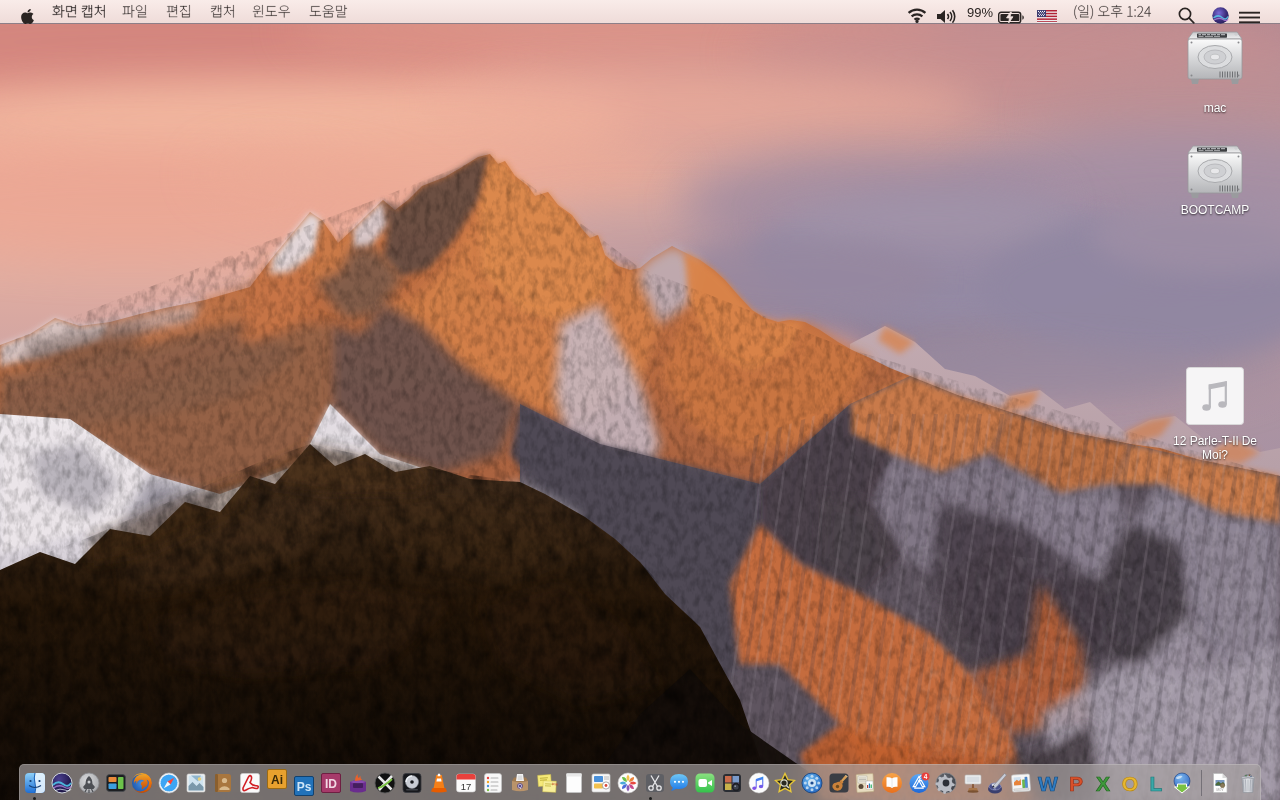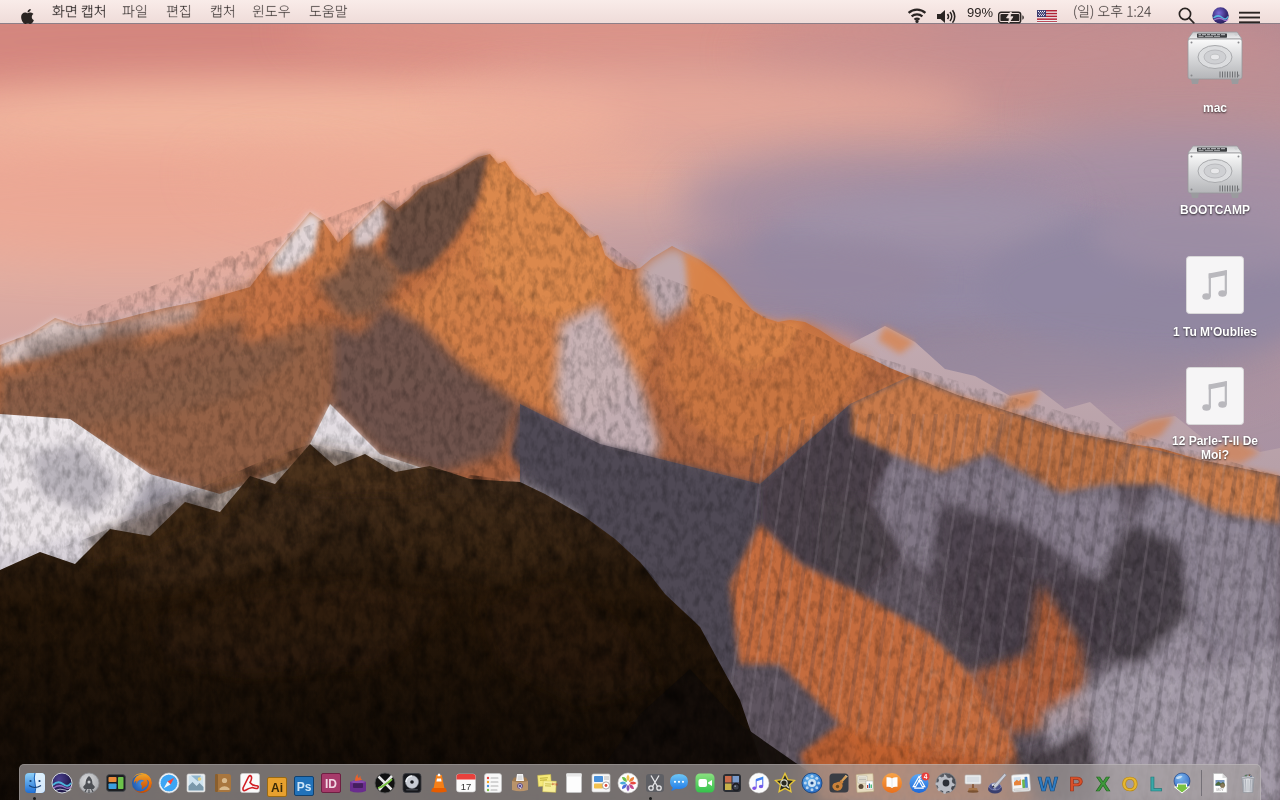--- a/index.html
+++ b/index.html
@@ -6,21 +6,21 @@
     font-family:"Liberation Sans", sans-serif;}
   #stage{position:relative;width:1280px;height:800px;overflow:hidden;}
   #wall{position:absolute;left:0;top:24px;width:1280px;height:776px;}
   
   #menubar{position:absolute;left:0;top:0;width:1280px;height:24px;
     background:linear-gradient(#f9ece9,#efdcd9);
     border-bottom:1px solid #8d7f88; box-sizing:border-box; z-index:30;text-align:center;}
   .mi{position:absolute;top:0;height:23px;line-height:23px;font-size:14px;color:#2a2422;white-space:nowrap;}
   
   .dicon{position:absolute;width:96px;text-align:center;z-index:20;}
-  .dlabel{margin-top:2px;font-size:12px;font-weight:bold;color:#fff;line-height:14px;
+  .dlabel{margin-top:2px;font-size:12px;font-weight:normal;color:#fff;line-height:14px;
     text-shadow:0 1px 2px rgba(0,0,0,.75);}
   
   #dock{position:absolute;left:19px;top:764px;width:1242px;height:36px;z-index:40;
     background:rgba(172,165,166,0.66);
     border-radius:5px 5px 0 0;
     border:1px solid rgba(255,255,255,0.18); border-bottom:none;
     -webkit-backdrop-filter:blur(18px); backdrop-filter:blur(18px);
     box-sizing:border-box;}
   .dk{position:absolute;top:7px;width:22px;height:22px;}
   .dot{position:absolute;top:32px;width:3px;height:3px;border-radius:50%;background:#1c1c1c;}
@@ -494,33 +494,20 @@
         </g>
 <circle cx="7.5" cy="12.5" r="1" fill="#87888b"></circle>
         <circle cx="54.5" cy="12.5" r="1" fill="#87888b"></circle>
         <circle cx="7.5" cy="45.5" r="1" fill="#87888b"></circle>
         <circle cx="54.5" cy="45.5" r="1" fill="#87888b"></circle>
 <polygon points="7,49 15,49 14,54 8,54" fill="#9a9b9e"></polygon>
 <polygon points="47,49 55,49 54,54 48,54" fill="#9a9b9e"></polygon>
 </svg>
   <div class="dlabel" style="margin-top:1px;">BOOTCAMP</div>
 </div>
-<div class="dicon" style="left:1167px;top:256px;">
-  <svg width="58" height="58" viewBox="0 0 58 58" style="display:block;margin:0 auto;">
-<rect x="0.5" y="0.5" width="57" height="57" rx="3" fill="#f6f5f6" stroke="#d8d7d8" stroke-width="1"></rect>
-<g fill="#b9b8bd">
-<ellipse cx="20.5" cy="40.5" rx="4.2" ry="3.2"></ellipse>
-<ellipse cx="36.5" cy="37.5" rx="4.2" ry="3.2"></ellipse>
-<rect x="22.7" y="17.5" width="2.2" height="23"></rect>
-<rect x="38.7" y="14.5" width="2.2" height="23"></rect>
-<path d="M22.7 17.5 l18.2 -3.4 v5 l-18.2 3.4z"></path>
-</g>
-</svg>
-  <div class="dlabel" style="margin-top:11px;">1 Tu M'Oublies</div>
-</div>
 <div class="dicon" style="left:1167px;top:367px;">
   <svg width="58" height="58" viewBox="0 0 58 58" style="display:block;margin:0 auto;">
 <rect x="0.5" y="0.5" width="57" height="57" rx="3" fill="#f6f5f6" stroke="#d8d7d8" stroke-width="1"></rect>
 <g fill="#b9b8bd">
 <ellipse cx="20.5" cy="40.5" rx="4.2" ry="3.2"></ellipse>
 <ellipse cx="36.5" cy="37.5" rx="4.2" ry="3.2"></ellipse>
 <rect x="22.7" y="17.5" width="2.2" height="23"></rect>
 <rect x="38.7" y="14.5" width="2.2" height="23"></rect>
 <path d="M22.7 17.5 l18.2 -3.4 v5 l-18.2 3.4z"></path>
 </g>
@@ -608,21 +595,21 @@
   <div class="dk" style="left:192px;top:7px;width:22px;height:22px;"><svg width="22" height="22" viewBox="0 0 22 22">
           <rect x="3" y="2" width="16" height="18" rx="2.5" fill="#a8763e"></rect>
 <rect x="3" y="2" width="3" height="18" rx="1.2" fill="#8a5f2e"></rect>
 <circle cx="12.5" cy="8.5" r="2.6" fill="#d8b98c"></circle>
 <path d="M7.5 16.5 q5 -4.5 10 0 v1.5 h-10z" fill="#d8b98c"></path>
         </svg></div>
   <div class="dk" style="left:219px;top:7px;width:22px;height:22px;"><svg width="22" height="22" viewBox="0 0 22 22">
           <rect x="1.5" y="1.5" width="19" height="19" rx="2" fill="#fafafa" stroke="#cfcfcf" stroke-width="0.7"></rect>
 <path d="M4 16 q3 -6 5.5 -11 q1.5 -2.5 2.8 -0.5 q1 1.8 -1.3 6 q2.8 3.5 6.5 3.2 q2.5 0.3 1.5 2 q-1.2 1.8 -5.5 -0.2 q-4.5 1 -6.5 2.5 q-2.5 1.5 -3 -0.5 q0 -1 0 -1.5z" fill="none" stroke="#d11f25" stroke-width="1.6"></path>
         </svg></div>
-  <div class="dk" style="left:246px;top:11px;width:22px;height:22px;"><svg width="22" height="22" viewBox="0 0 22 22">
+  <div class="dk" style="left:246px;top:3px;width:22px;height:22px;"><svg width="22" height="22" viewBox="0 0 22 22">
           <rect x="1.5" y="1.5" width="19" height="19" rx="1.5" fill="#e8a12e"></rect>
 <rect x="1.5" y="1.5" width="19" height="19" rx="1.5" fill="none" stroke="#9a6a14" stroke-width="1"></rect>
 <text x="11" y="16" font-family="Liberation Sans" font-size="12" font-weight="bold" fill="#3a2a08" text-anchor="middle">Ai</text>
         </svg></div>
   <div class="dk" style="left:273px;top:10px;width:22px;height:22px;"><svg width="22" height="22" viewBox="0 0 22 22">
           <rect x="1.5" y="1.5" width="19" height="19" rx="1.5" fill="#2272b9"></rect>
 <rect x="1.5" y="1.5" width="19" height="19" rx="1.5" fill="none" stroke="#12416e" stroke-width="1"></rect>
 <text x="11" y="16" font-family="Liberation Sans" font-size="12" font-weight="bold" fill="#cfe6f8" text-anchor="middle">Ps</text>
         </svg></div>
   <div class="dk" style="left:300px;top:7px;width:22px;height:22px;"><svg width="22" height="22" viewBox="0 0 22 22">

